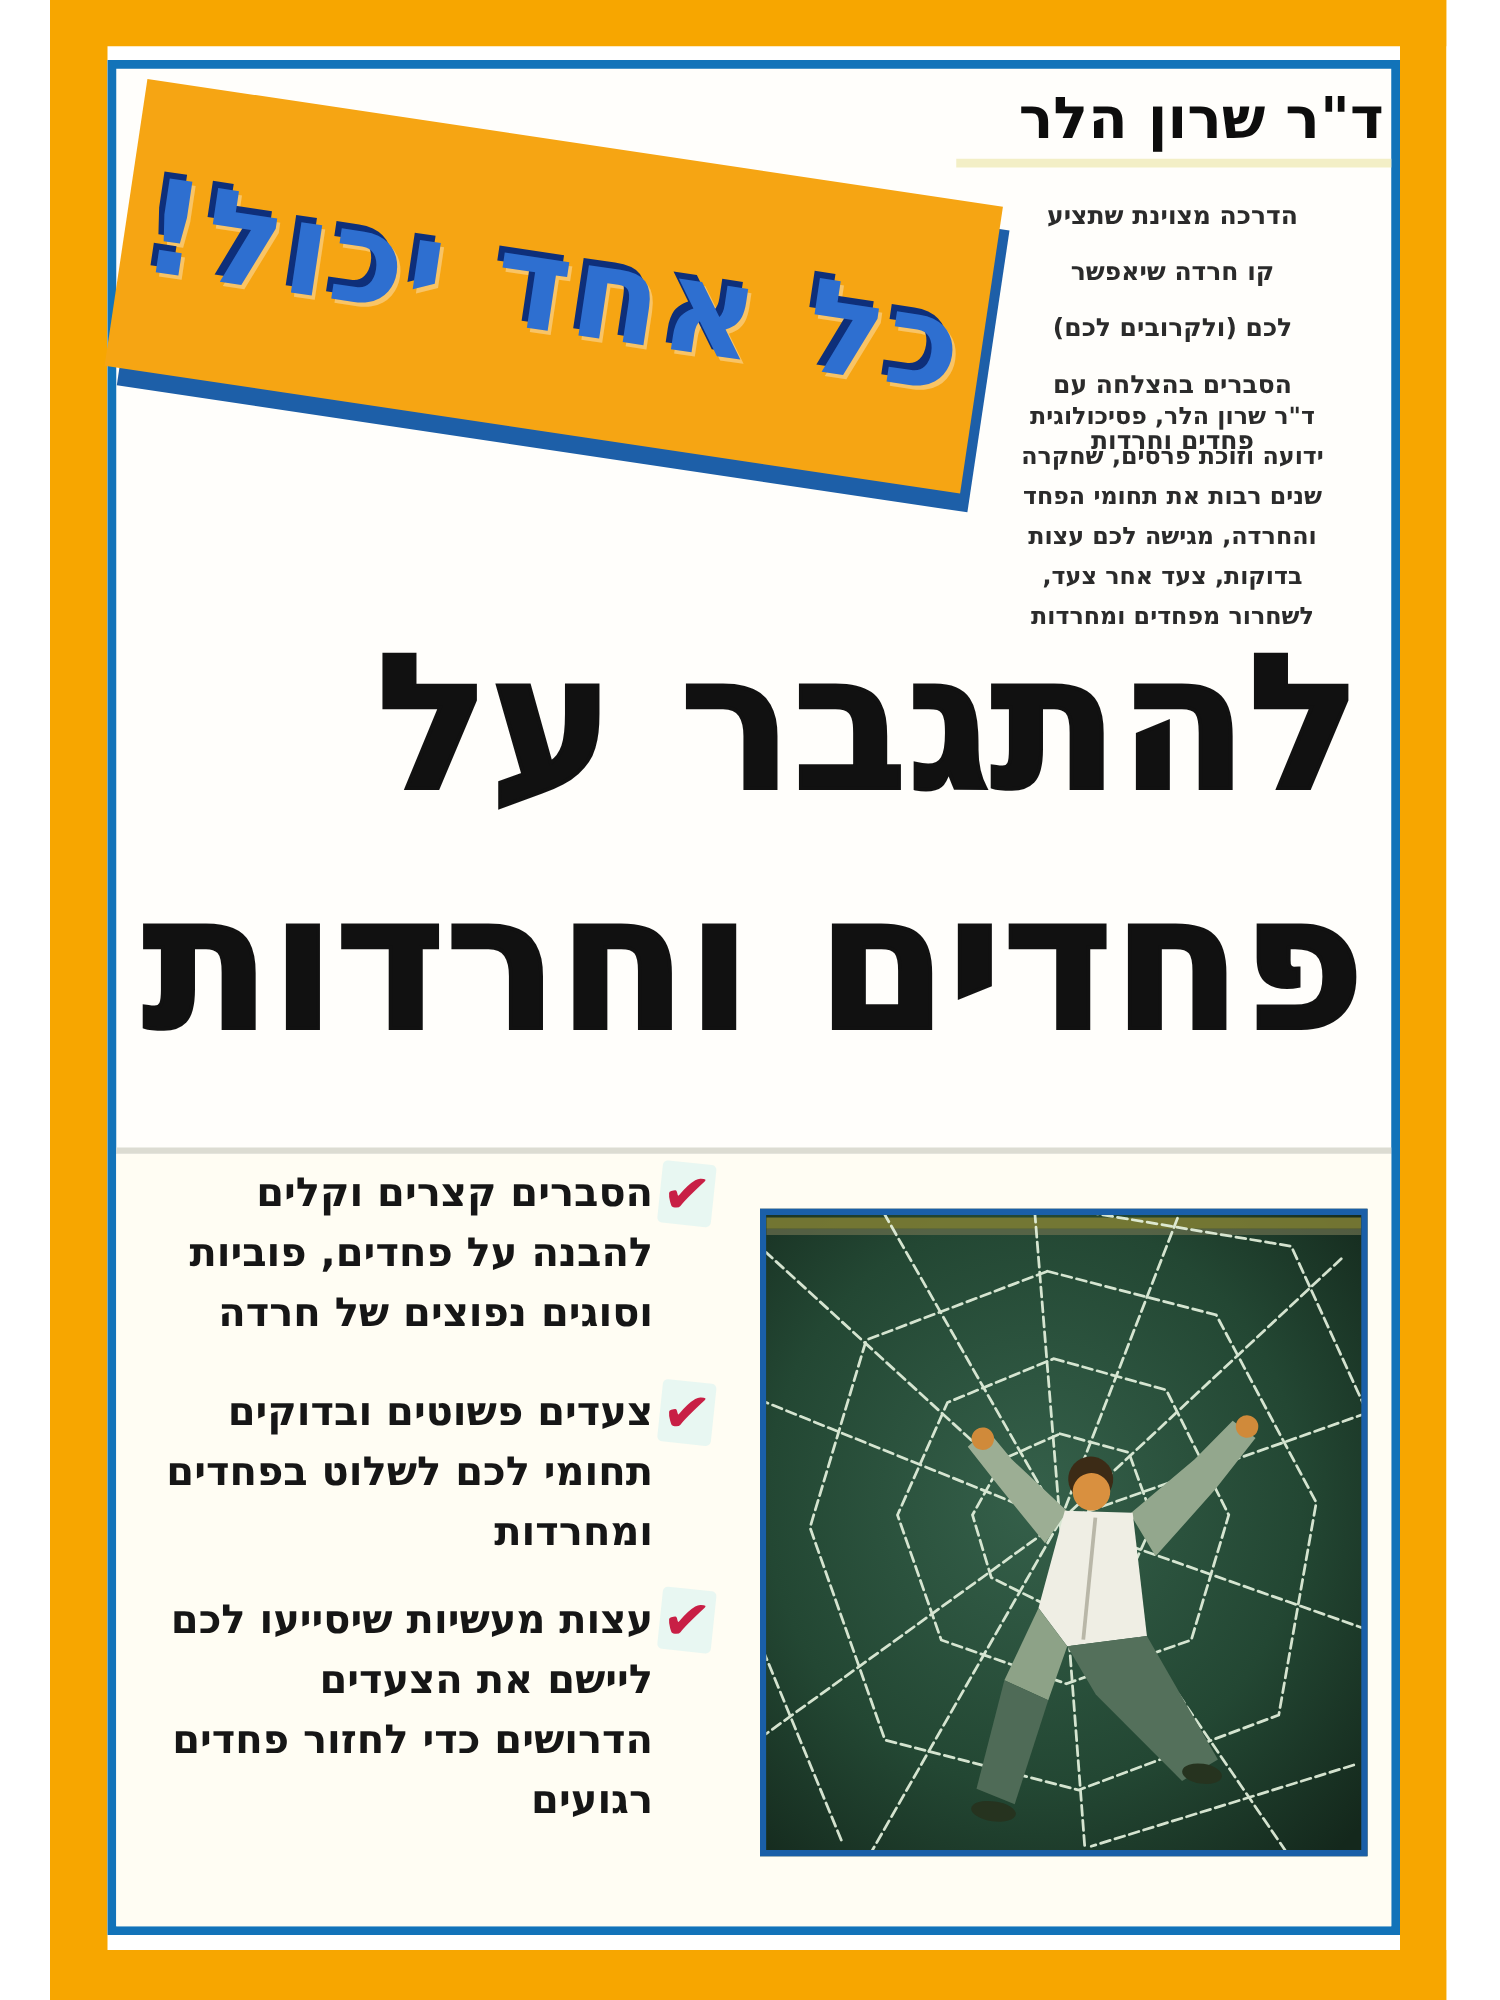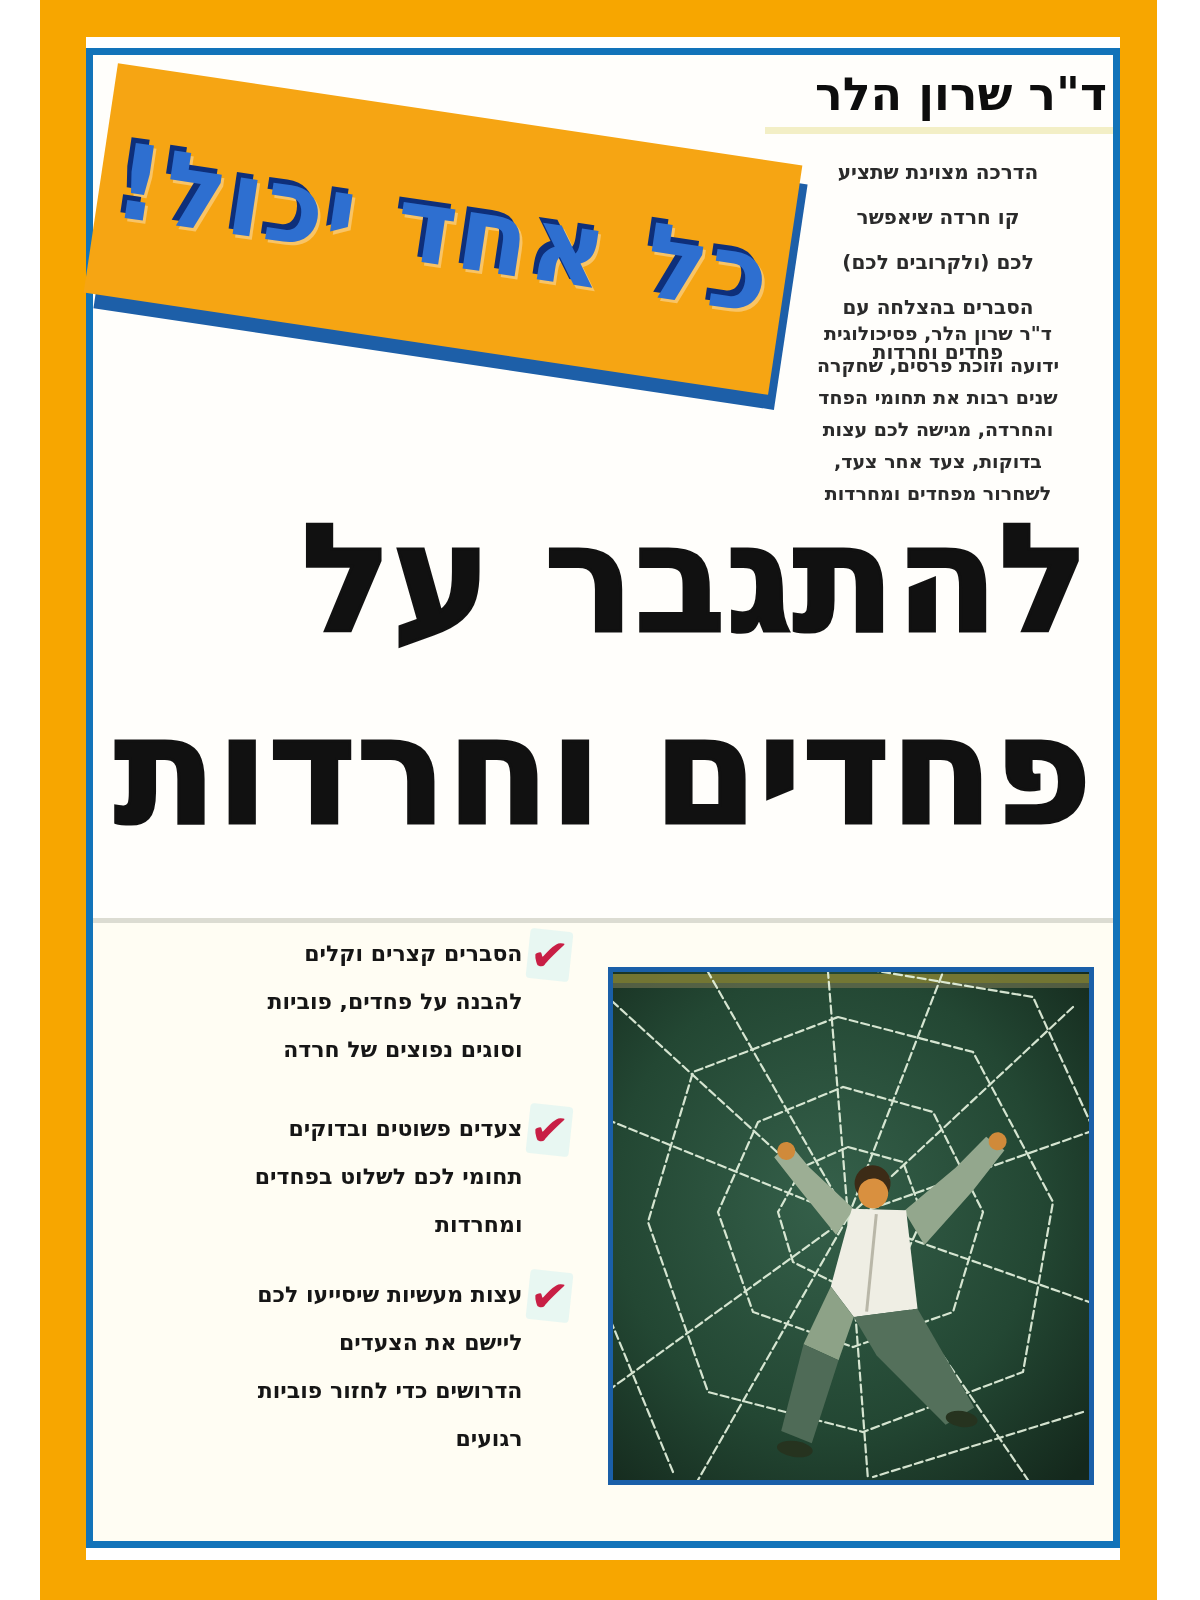--- a/index.html
+++ b/index.html
@@ -55,21 +55,21 @@
   
   .bullet{
     position:absolute;left:0;width:478px;direction:rtl;display:flex;align-items:flex-start;
   }
   .bullet .check{
     flex:0 0 auto;font-size:46px;line-height:50px;color:#c81f45;margin-left:6px;
     background:rgba(214,242,240,0.55);border-radius:4px;padding:0 2px;
     transform:rotate(6deg);
   }
   .bullet .btxt{
-    flex:1 1 auto;font-size:22px;font-weight:bold;color:#161616;
+    flex:1 1 auto;font-size:32px;font-weight:bold;color:#161616;
     line-height:48px;text-align:right;
   }
   .b1{top:875px;}
   .b2{top:1050px;}
   .b3{top:1216px;}
   
   .photo{
     position:absolute;left:515px;top:912px;width:486px;height:518px;
     border:5px solid #1a5fa8;box-sizing:border-box;background:#1d3a2a;
   }
@@ -136,21 +136,21 @@
         <div>תחומי לכם לשלוט בפחדים</div>
         <div>ומחרדות</div>
       </div>
     </div>
 
     <div class="bullet b3">
       <span class="check">✔</span>
       <div class="btxt">
         <div>עצות מעשיות שיסייעו לכם</div>
         <div>ליישם את הצעדים</div>
-        <div>הדרושים כדי לחזור פוביות</div>
+        <div>הדרושים כדי לחזור פחדים</div>
         <div>רגועים</div>
       </div>
     </div>
 
     <div class="photo">
       <svg viewBox="0 0 476 508" preserveAspectRatio="none">
         <defs>
           <radialGradient id="bgGrad" cx="45%" cy="45%" r="75%">
             <stop offset="0%" stop-color="#35604a"></stop>
             <stop offset="60%" stop-color="#234733"></stop>

